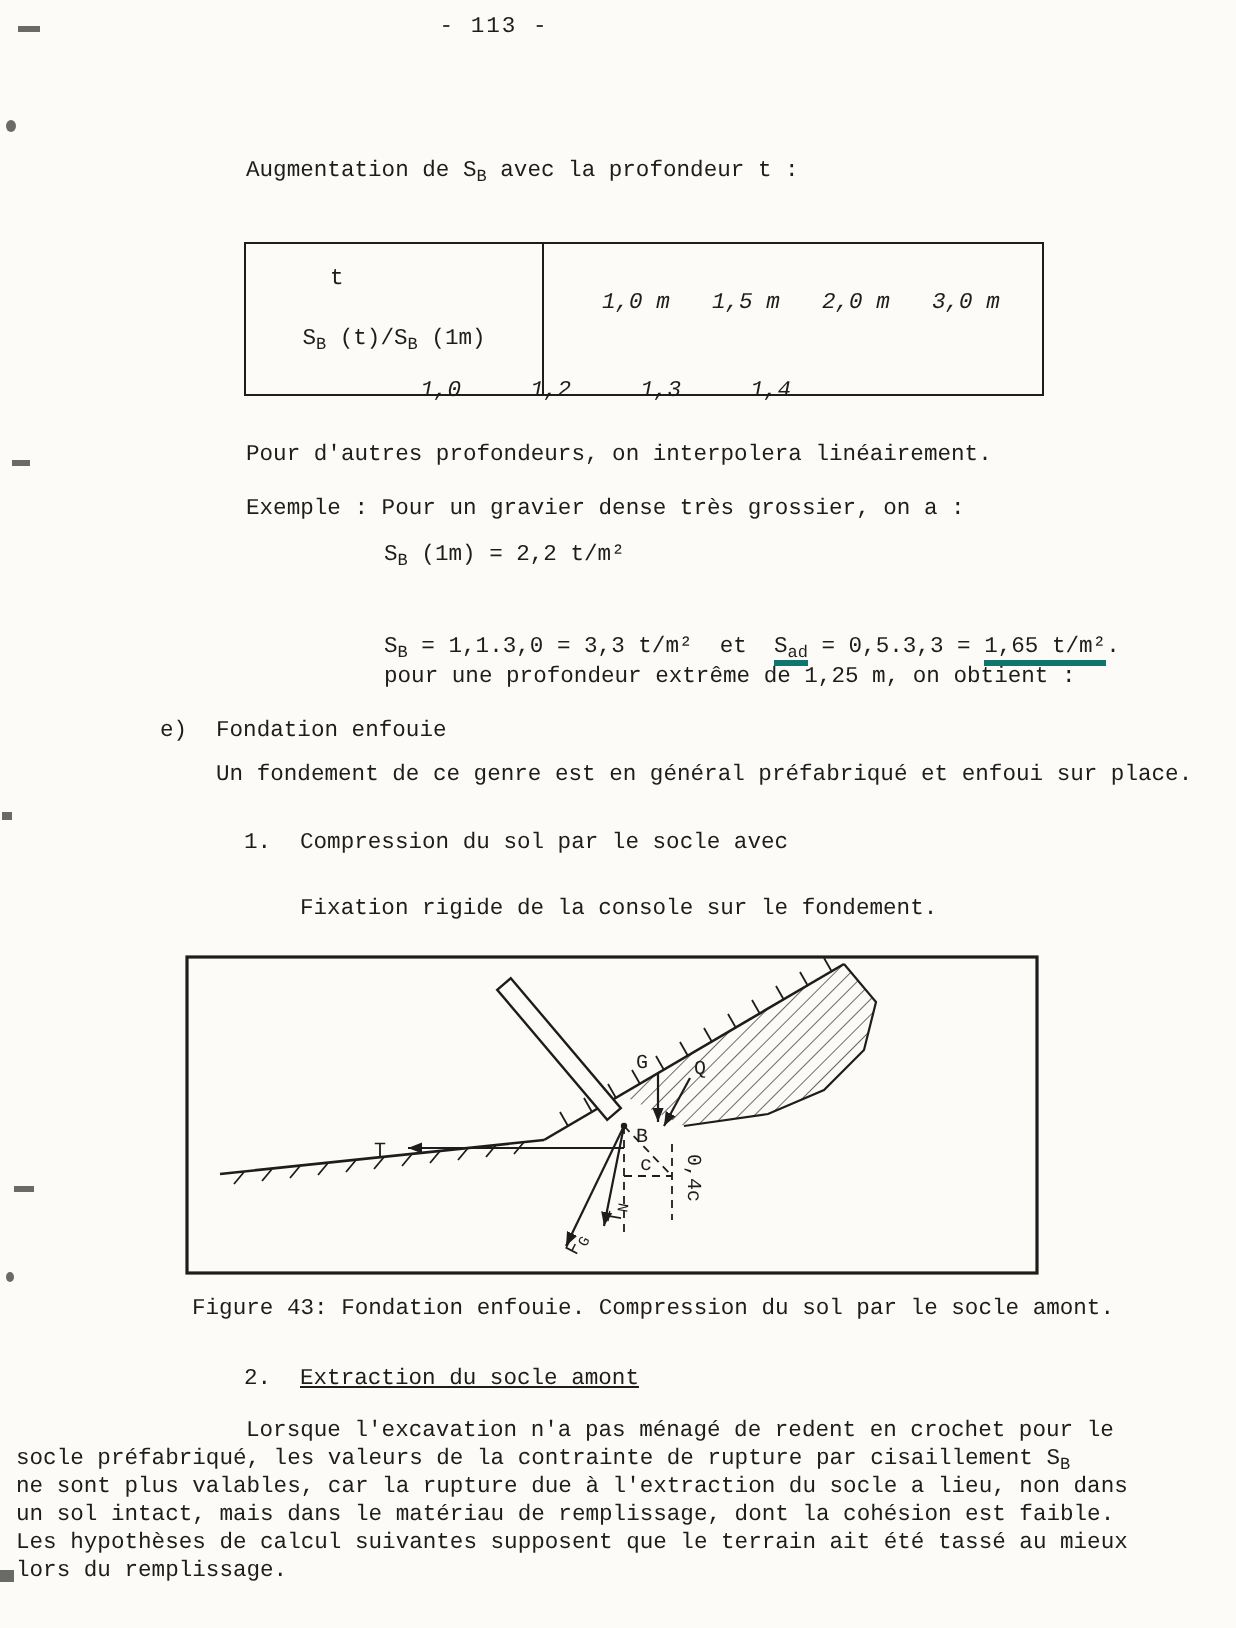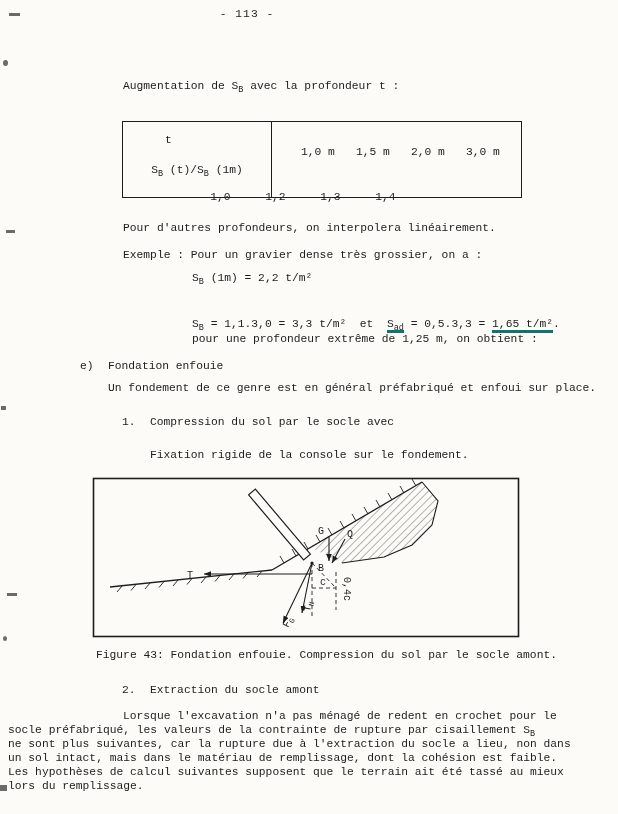--- a/index.html
+++ b/index.html
@@ -20,37 +20,37 @@
   .pagenum{position:absolute;top:8px;left:0;width:494px;text-align:center;letter-spacing:1px;}
 
   .intro{top:80px;left:123px;}
 
   .dtable{position:absolute;top:121px;left:122px;width:398px;height:75px;border:1.6px solid #1d1d1d;}
   .tdivider{position:absolute;left:148px;top:0;bottom:0;width:1.4px;background:#1d1d1d;}
   .trow{position:absolute;left:0;right:0;display:flex;white-space:pre;}
   .trow1{top:12px;}
   .trow2{top:42px;flex-direction:column;}
   .tlabel{width:148px;text-align:center;}
-  .tvalues{flex:1;padding-left:33px;}
+  .tvalues{flex:1;padding-left:33px;font-style:italic;}
   .tval{display:inline-block;width:55px;}
 
   .note{top:222px;left:123px;}
   .example-intro{top:249px;left:123px;}
   .f1{top:272px;left:192px;}
   .l2{top:296px;left:192px;margin-top:37px;}
   .f2{top:318px;left:192px;}
 
   .sec-e{top:360px;left:80px;}
   .sec-e-body{top:382px;left:108px;}
   .sub1-h{top:416px;left:122px;}
   .sub1-body{top:449px;left:150px;}
 
   .figure{position:absolute;top:477px;left:92px;width:428px;height:161px;}
   .caption{top:649px;left:96px;}
-  .sub2-h{top:684px;left:122px;}
+  .sub2-h{top:684px;left:122px;text-decoration:underline;}
 
   .para{position:absolute;top:709px;left:8px;width:604px;}
   .pline{white-space:pre;line-height:14px;height:14px;}
   .pindent{padding-left:115px;}
 
   .artifact{position:absolute;background:#3a3a3a;opacity:.75;}
   .a1{left:9px;top:13px;width:11px;height:3px;}
   .a2{left:3px;top:60px;width:5px;height:6px;border-radius:50%;}
   .a3{left:6px;top:230px;width:9px;height:3px;}
   .a4{left:1px;top:406px;width:5px;height:4px;}
@@ -159,19 +159,19 @@
     </svg>
   </div>
 
   <div class="line caption">Figure 43: Fondation enfouie. Compression du sol par le socle amont.</div>
 
   <div class="line sub2-h"><span class="marker">2.</span><span>Extraction du socle amont</span></div>
 
   <div class="para">
     <div class="pline pindent"><span>Lorsque l'excavation n'a pas ménagé de redent en crochet pour le</span></div>
     <div class="pline"><span>socle préfabriqué, les valeurs de la contrainte de rupture par cisaillement S</span><sub>B</sub></div>
-    <div class="pline"><span>ne sont plus suivantes, car la rupture due à l'extraction du socle a lieu, non dans</span></div>
+    <div class="pline"><span>ne sont plus valables, car la rupture due à l'extraction du socle a lieu, non dans</span></div>
     <div class="pline"><span>un sol intact, mais dans le matériau de remplissage, dont la cohésion est faible.</span></div>
     <div class="pline"><span>Les hypothèses de calcul suivantes supposent que le terrain ait été tassé au mieux</span></div>
     <div class="pline"><span>lors du remplissage.</span></div>
   </div>
 
 </div>
 
 </body></html>

